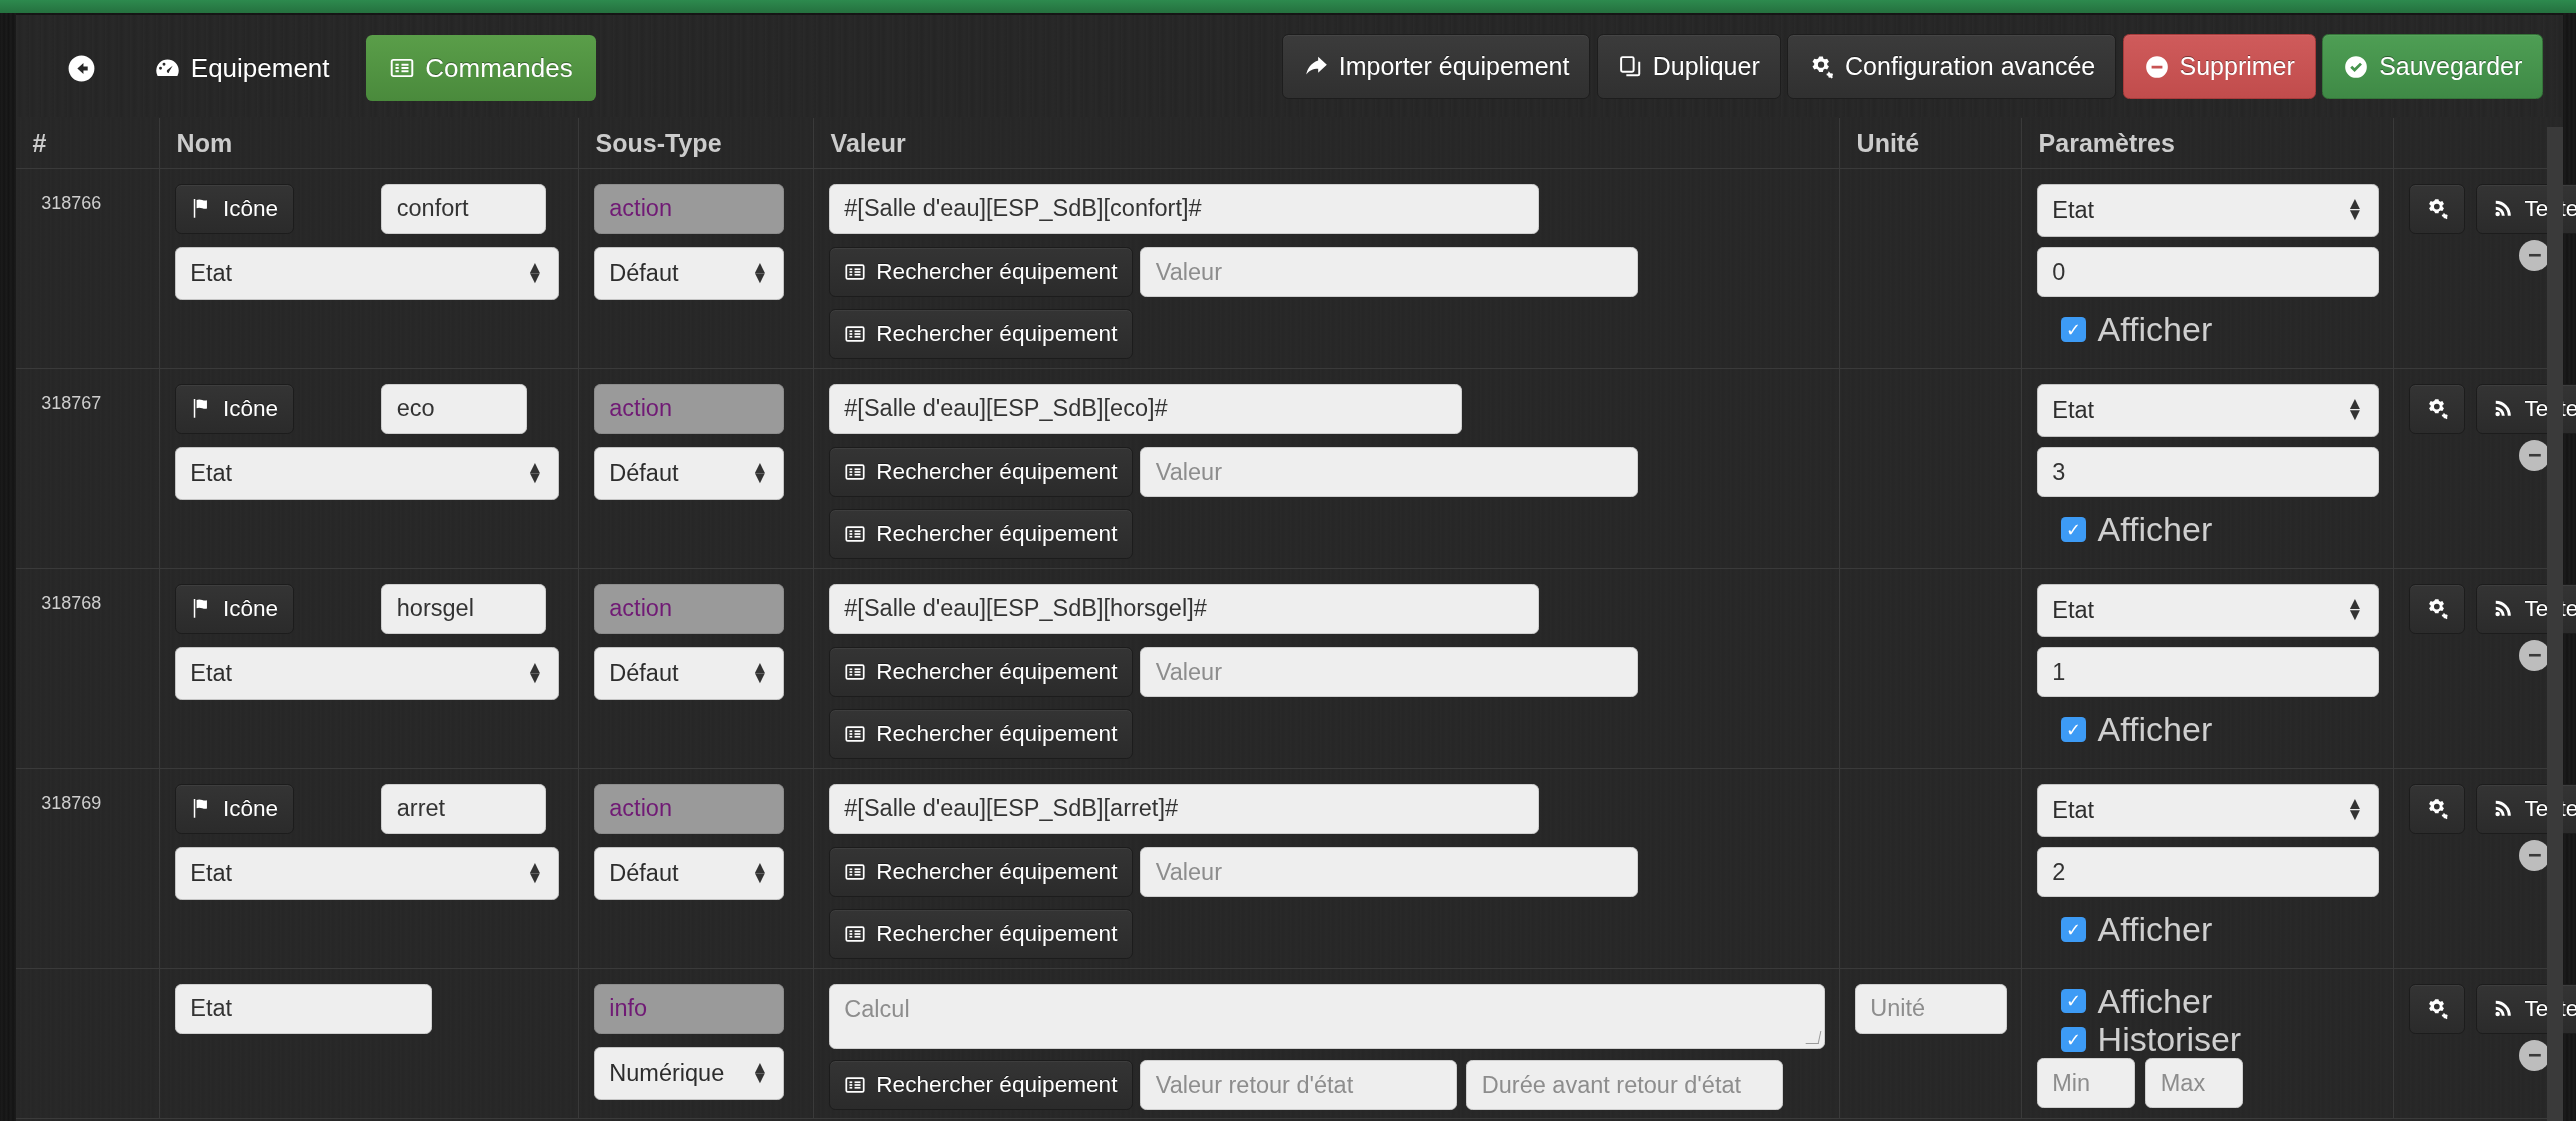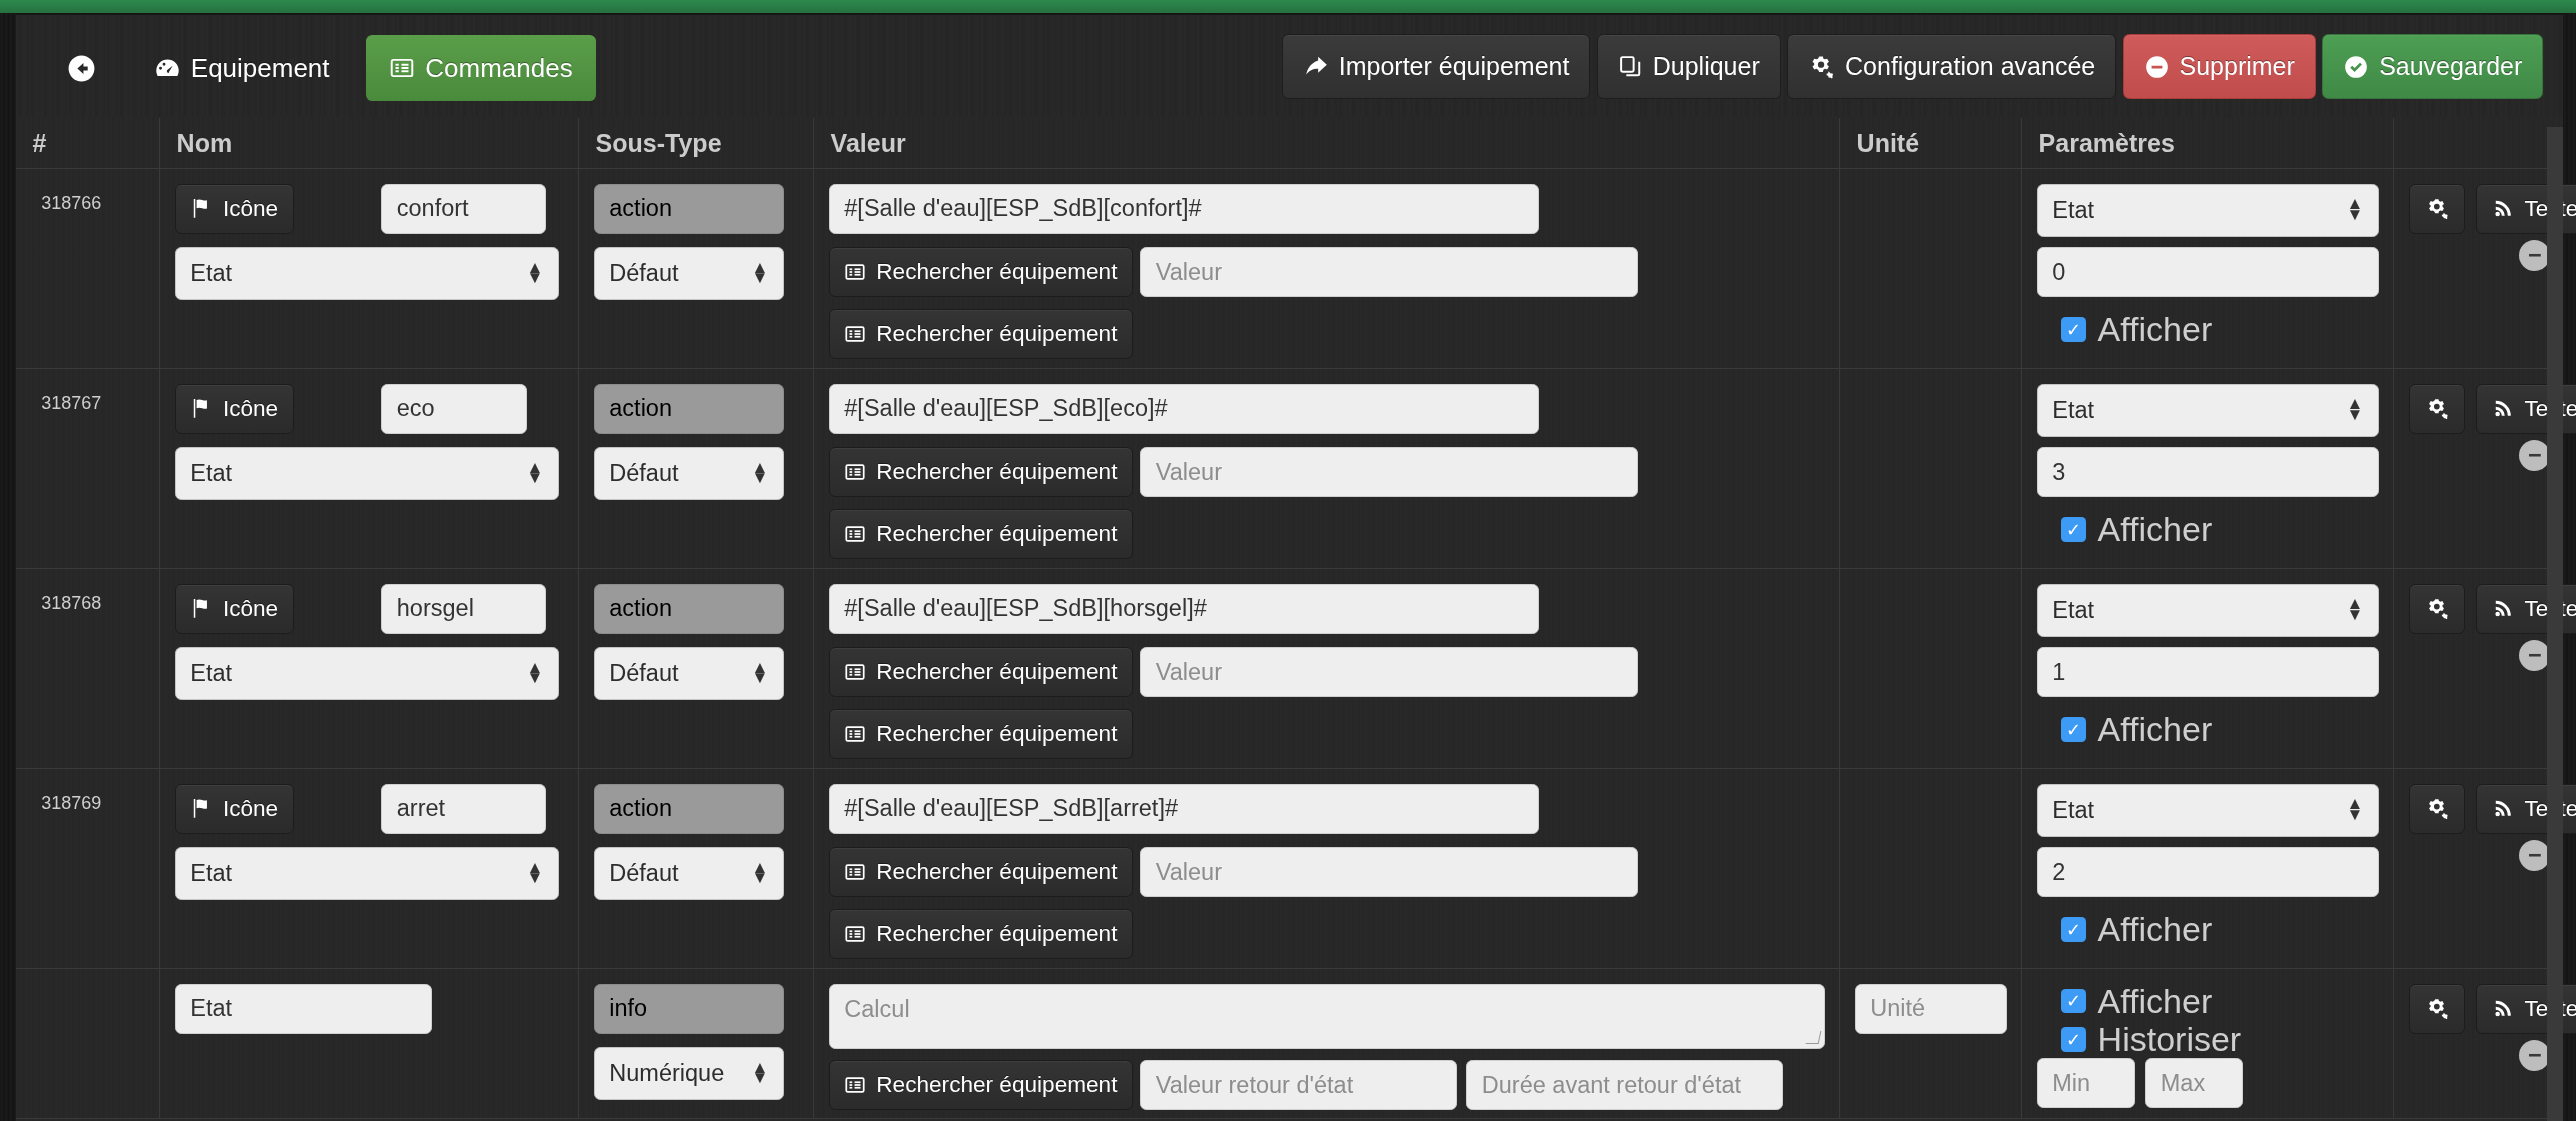--- a/index.html
+++ b/index.html
@@ -60,21 +60,21 @@
 
   .trow{ position:relative; border-bottom:0.9px solid #3a3a3a; }
   .cell{ position:absolute; top:0; bottom:0; border-left:0.9px solid #3a3a3a; }
   .cell.c0{ border-left:none; }
 
   
   .inp{ height:50px; border-radius:6.3px; border:0.9px solid #cfcfcf;
         background:#eeeeee; color:#333333; font-size:23.5px;
         padding:0 14.5px; display:flex; align-items:center; font-family:"Liberation Sans", sans-serif; }
   .inp.ph{ color:#8d8d8d; }
-  .inp.dis{ background:#9a9a9a; border-color:#8c8c8c; color:#000000; }
+  .inp.dis{ background:#9a9a9a; border-color:#8c8c8c; color:#701a75; }
   .sel{ height:53px; border-radius:6.3px; border:0.9px solid #c4c4c4;
         background:#eeeeee; color:#2d2d2d; font-size:23.5px;
         padding:0 14.5px; display:flex; align-items:center; position:relative; cursor:pointer; }
   .sel .arrows{ position:absolute; right:14.5px; top:50%; transform:translateY(-50%);
                 display:flex; flex-direction:column; line-height:.62; font-size:17px; color:#333; }
   .btn-dark{ height:50px; border-radius:6.3px; display:inline-flex; align-items:center; gap:10px;
              padding:0 14.5px; font-size:22.6px; color:#fff; cursor:pointer; white-space:nowrap;
              background:linear-gradient(180deg,#343434 0%,#2b2b2b 100%);
              border:0.9px solid #1c1c1c; text-shadow:0 -0.9px 0 rgba(0,0,0,.45);
              box-shadow:inset 0 0.9px 0 rgba(255,255,255,.05); }
@@ -360,21 +360,21 @@
         </div>
         <div class="sel" style="position:absolute;left:14.5px;top:78px;width:190px;">
           <span>Défaut</span>
           <span class="arrows">
               <span>▲</span>
               <span>▼</span>
             </span>
         </div>
       </div>
       <div class="cell" style="left:797px;width:1026px;">
-        <div class="inp" style="position:absolute;left:14.5px;top:14.5px;width:710px;">
+        <div class="inp" style="position:absolute;left:14.5px;top:14.5px;width:633px;">
           <span>#[Salle d'eau][ESP_SdB][eco]#</span>
         </div>
         <div class="btn-dark" style="position:absolute;left:14.5px;top:78px;">
           <span>
               <svg width="22" height="22" viewBox="0 0 24 24" fill="none" stroke="#fff" stroke-width="1.9">
                 <rect x="2.5" y="4.5" width="19" height="15" rx="1.6"></rect>
                 <line x1="6" y1="9" x2="9" y2="9"></line>
                 <line x1="11.5" y1="9" x2="18" y2="9"></line>
                 <line x1="6" y1="12" x2="9" y2="12"></line>
                 <line x1="11.5" y1="12" x2="18" y2="12"></line>

